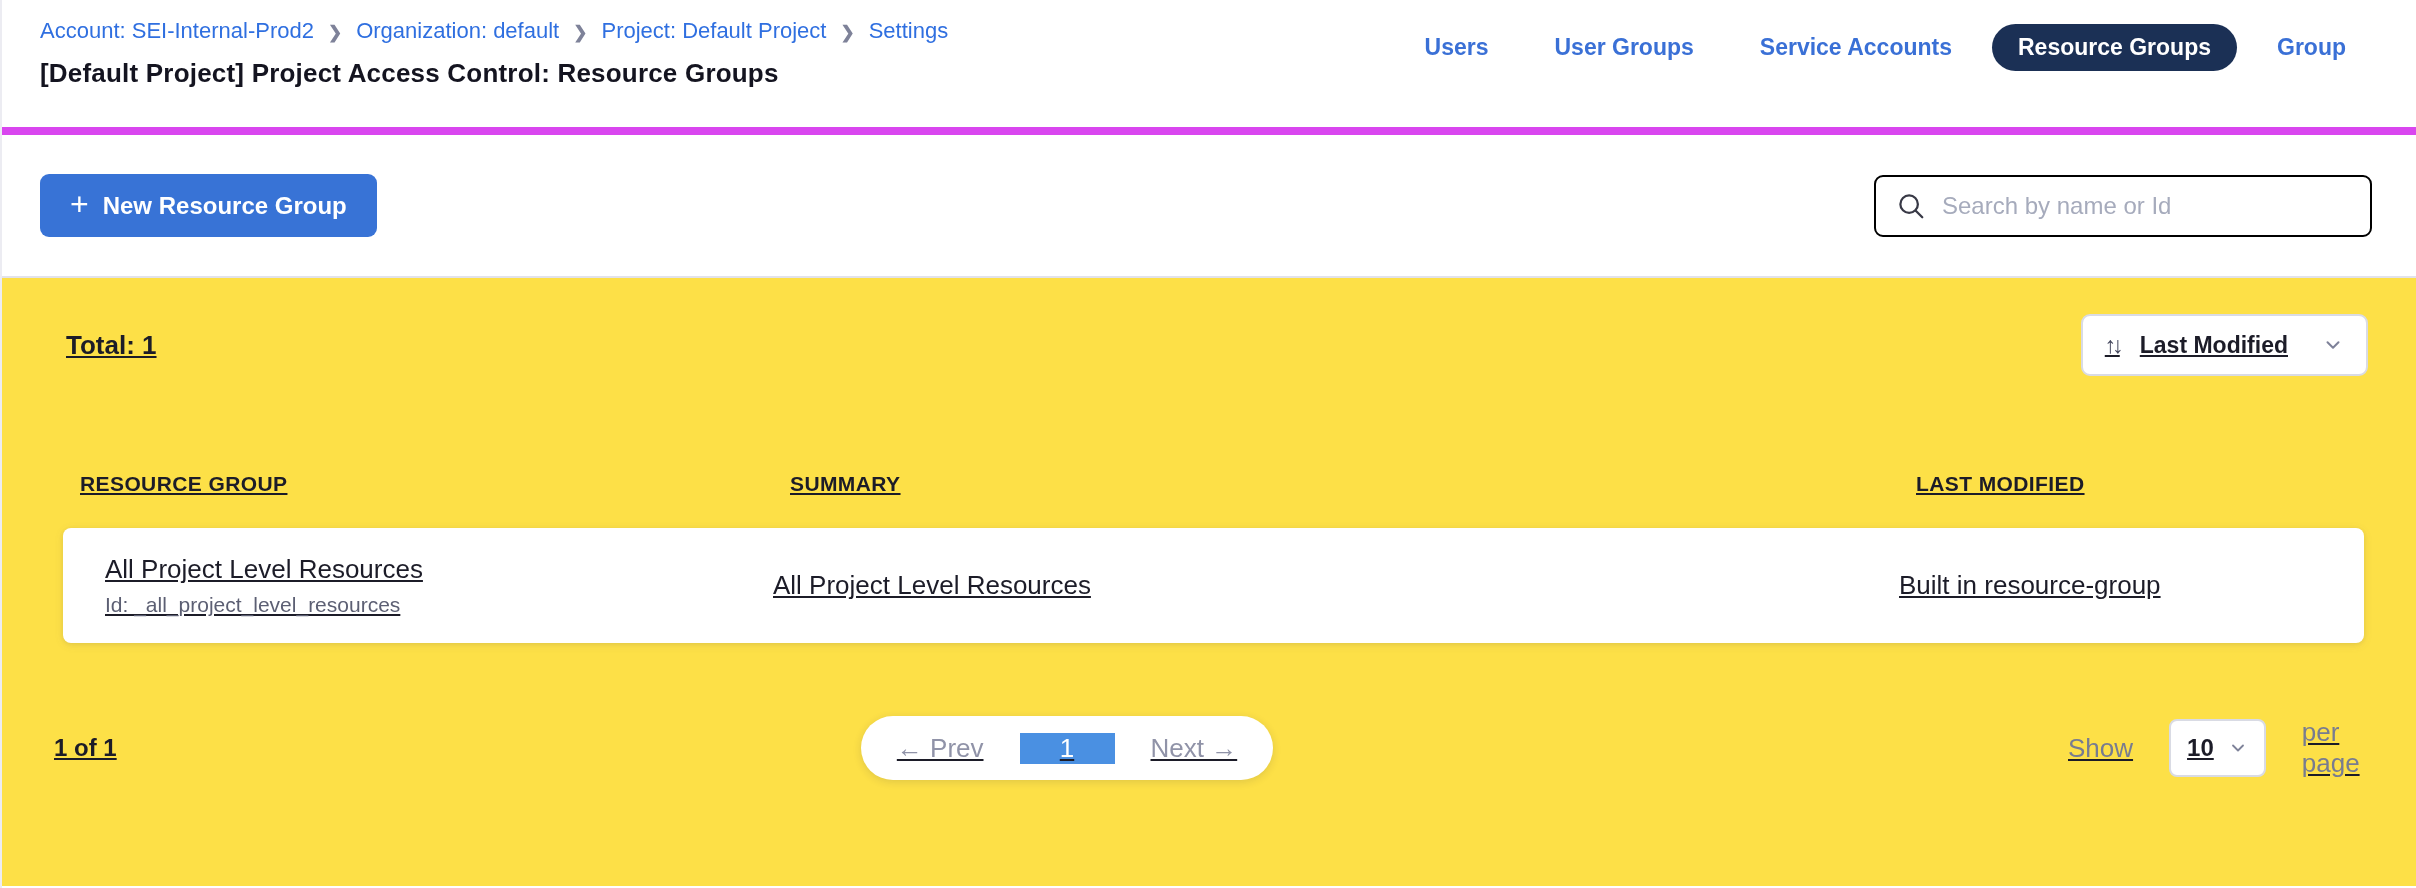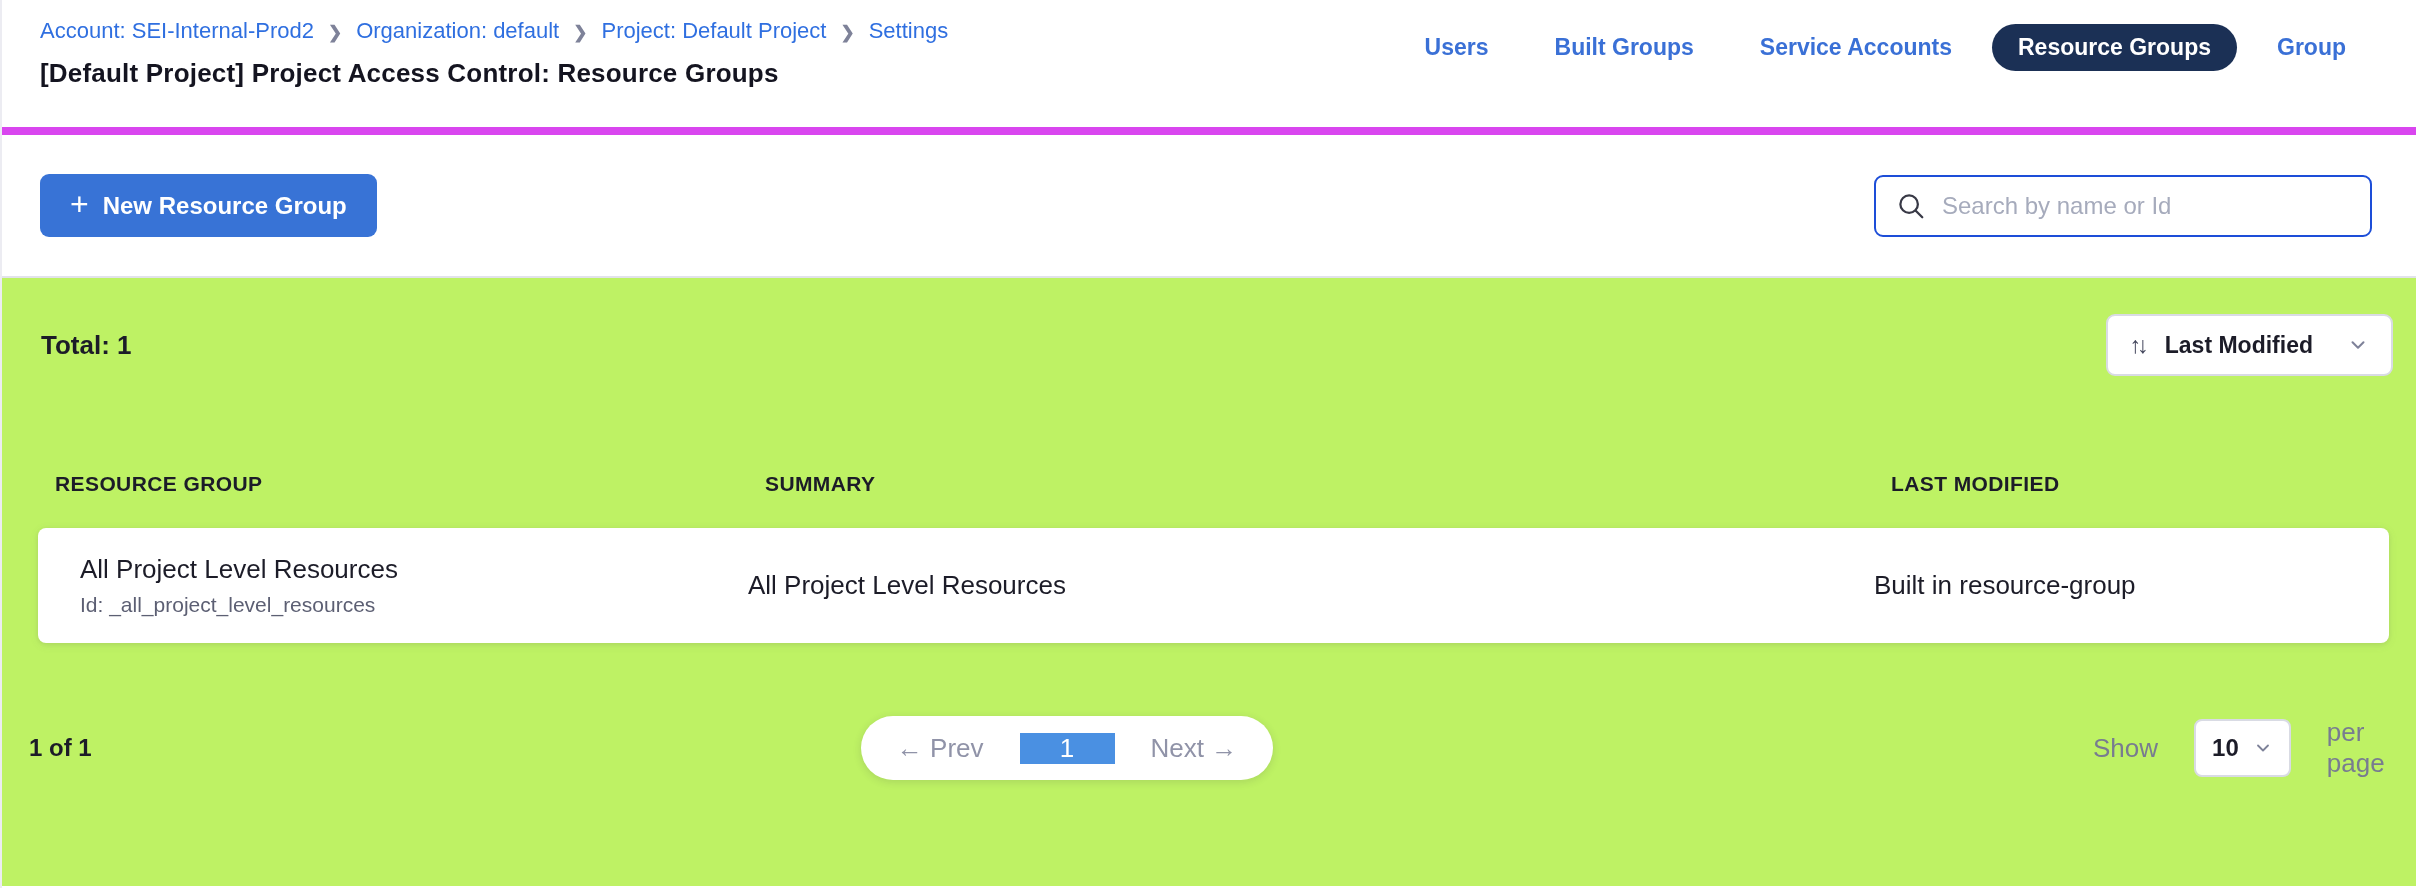--- a/index.html
+++ b/index.html
@@ -97,41 +97,42 @@
     line-height: 1;
     transform: translateY(-2px);
   }
   .search-box {
     display: flex;
     align-items: center;
     gap: 16px;
     width: 498px;
     height: 62px;
     background: #ffffff;
-    border: 2px solid #1d4ed8;
+    border: 2px solid #000000;
     border-radius: 9px;
     padding: 0 20px;
     margin-left: 40px;
   }
   .search-box input {
     border: none;
     outline: none;
     flex: 1;
     font-family: inherit;
     font-size: 24px;
     color: #1c1c28;
     background: transparent;
   }
   .search-box input::placeholder { color: #a6abbc; }
 
   
   .page-body {
     height: 608px;
-    background: #bef264;
-    padding: 0 23px;
+    background: #fde047;
+    padding: 0 48px;
+    text-decoration: underline;
   }
   .list-controls {
     display: flex;
     align-items: center;
     justify-content: space-between;
     padding-top: 36px;
   }
   .total-label {
     font-size: 26px;
     font-weight: 700;
@@ -281,21 +282,21 @@
     <span class="crumb-sep">❯</span>
     <a>Organization: default</a>
     <span class="crumb-sep">❯</span>
     <a>Project: Default Project</a>
     <span class="crumb-sep">❯</span>
     <a>Settings</a>
   </div>
   <h1 class="page-title">[Default Project] Project Access Control: Resource Groups</h1>
   <div class="tabs">
     <div class="tab">Users</div>
-    <div class="tab">Built Groups</div>
+    <div class="tab">User Groups</div>
     <div class="tab">Service Accounts</div>
     <div class="tab active">Resource Groups</div>
     <div class="tab">Group</div>
   </div>
 </div>
 
 <div class="toolbar">
   <button class="btn-primary">
     <span class="plus">+</span>
     <span>New Resource Group</span>

